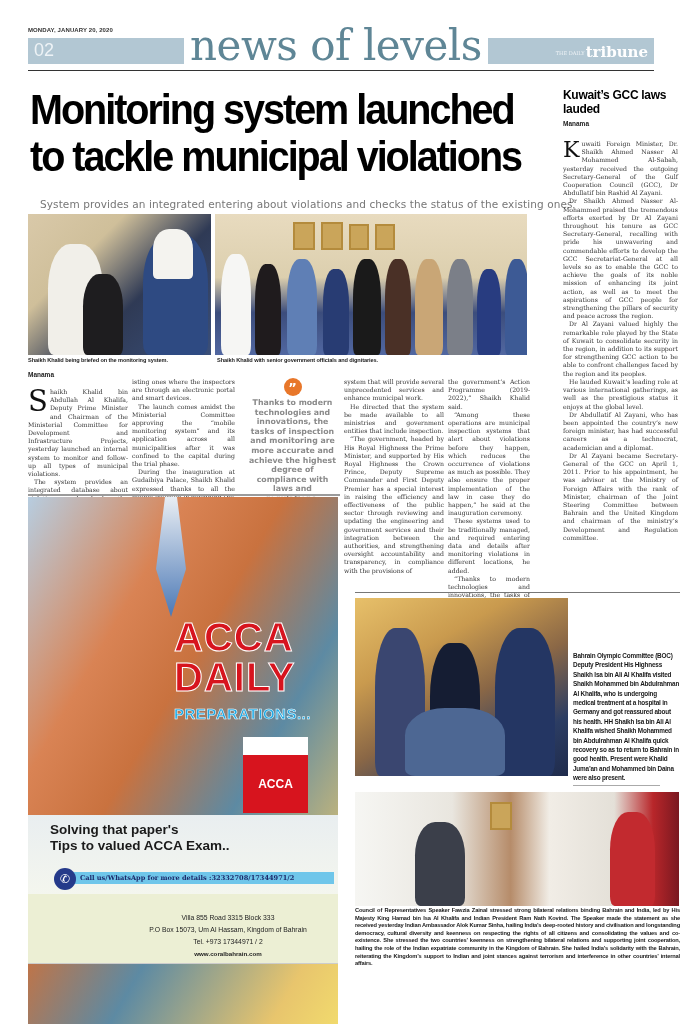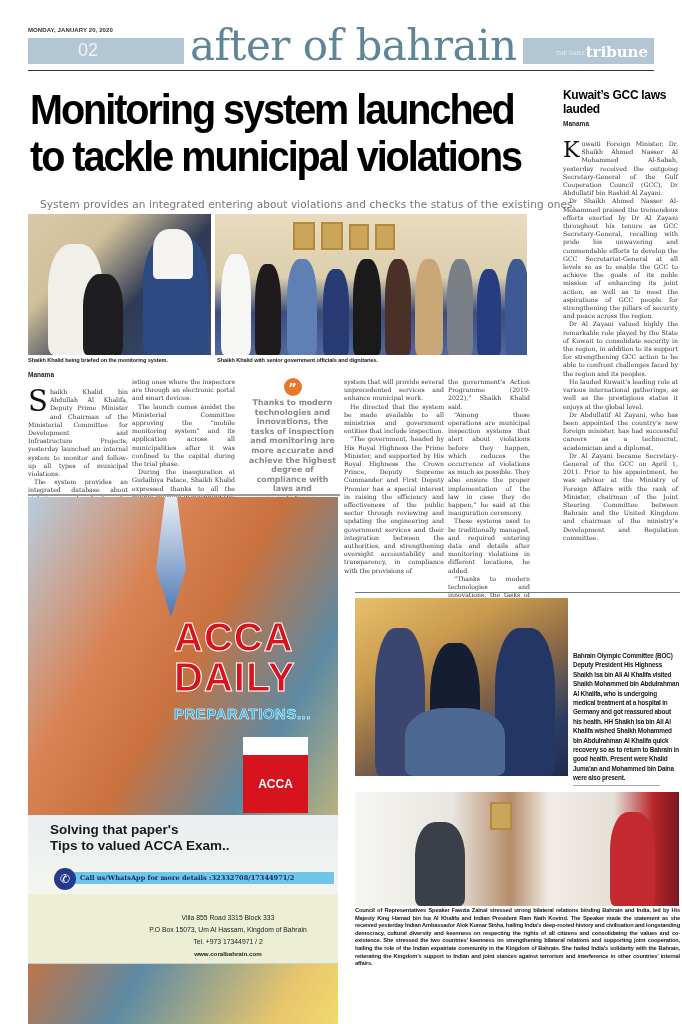--- a/index.html
+++ b/index.html
@@ -1,21 +1,21 @@
 <!DOCTYPE html>
 <html><head>
 <meta charset="utf-8">
 <style>
   * { box-sizing: border-box; margin: 0; padding: 0; }
   html, body { width: 682px; height: 1024px; background: #ffffff; overflow: hidden; }
   body { position: relative; font-family: "DejaVu Serif", serif; color: #222; }
 
   .dateline { position: absolute; left: 28px; top: 27px; font-family: "Liberation Sans", sans-serif; font-size: 6px; font-weight: bold; color: #333; letter-spacing: 0.1px; }
   .masthead { position: absolute; left: 28px; top: 38px; width: 626px; height: 26px; background: #b2c7d3; }
-  .page-num { position: absolute; left: 6px; top: 2px; font-family: "Liberation Sans", sans-serif; font-size: 18px; color: #eef3f6; font-weight: normal; margin-left: 44px; }
+  .page-num { position: absolute; left: 6px; top: 2px; font-family: "Liberation Sans", sans-serif; font-size: 18px; color: #eef3f6; font-weight: normal; }
   .section-title { position: absolute; left: 156px; top: -14px; font-family: "DejaVu Serif", serif; font-size: 42px; font-weight: 200; color: #5f8696; letter-spacing: -0.5px; background: #ffffff; padding: 0 6px; line-height: 44px; }
   .brand { position: absolute; right: 6px; top: 5px; font-family: "DejaVu Serif", serif; font-size: 15px; font-weight: bold; color: #ffffff; }
   .brand-small { font-size: 5px; font-weight: normal; line-height: 5px; display: inline-block; vertical-align: middle; margin-right: 1px; color: #eef3f6; }
   .rule-top { position: absolute; left: 28px; top: 70px; width: 626px; height: 1px; background: #333; }
 
   .headline { position: absolute; left: 30px; top: 86px; width: 500px; font-family: "Liberation Sans", sans-serif; font-weight: bold; font-size: 43px; line-height: 47px; color: #000; letter-spacing: -2.2px; transform: scaleX(0.92); transform-origin: left top; white-space: nowrap; }
   .subhead { position: absolute; left: 40px; top: 198px; font-family: "DejaVu Sans", sans-serif; font-size: 10.5px; color: #777; letter-spacing: 0.1px; }
 
   .photo { position: absolute; overflow: hidden; }
   .photo1 { left: 28px; top: 214px; width: 183px; height: 141px; background: linear-gradient(135deg, #d9c9a9 0%, #cfbf9a 30%, #2f3a55 60%, #3a4f7a 100%); }
@@ -65,21 +65,21 @@
   .caption-council { position: absolute; left: 355px; top: 907px; width: 325px; font-family: "Liberation Sans", sans-serif; font-weight: bold; font-size: 5.7px; line-height: 7.6px; color: #1a1a1a; letter-spacing: -0.15px; text-align: justify; }
 
   .side-headline { position: absolute; left: 563px; top: 89px; font-family: "Liberation Sans", sans-serif; font-weight: bold; font-size: 12px; line-height: 13.5px; color: #000; letter-spacing: -0.3px; }
 </style>
 </head>
 <body>
 
 <div class="dateline">MONDAY, JANUARY 20, 2020</div>
 <div class="masthead">
   <span class="page-num">02</span>
-  <span class="section-title">after of bahrain</span>
+  <span class="section-title">news of levels</span>
   <span class="brand">
     <span class="brand-small">THE DAILY</span><span>tribune</span>
   </span>
 </div>
 <div class="rule-top"></div>
 
 <div class="headline">
   <div>Monitoring system launched</div>
   <div>to tackle municipal violations</div>
 </div>

